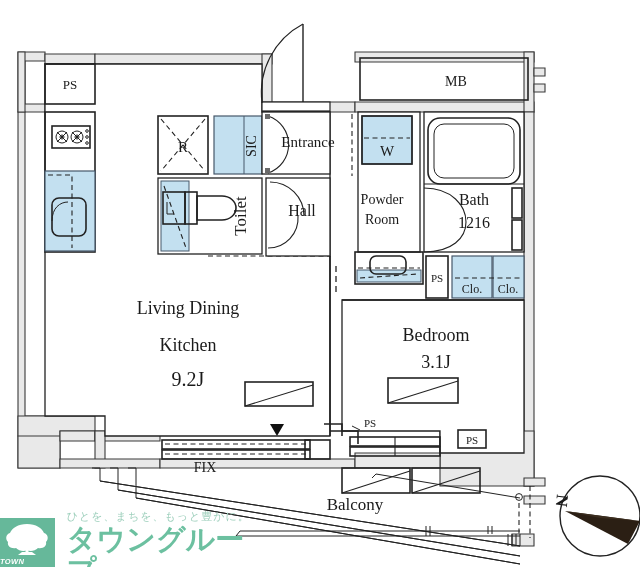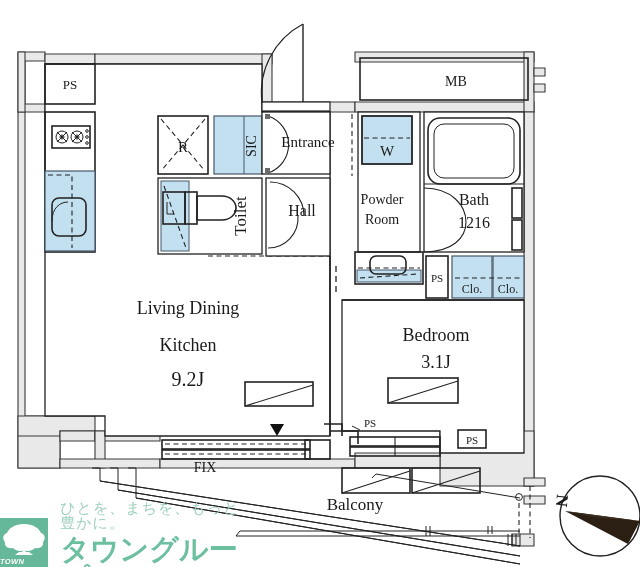--- a/index.html
+++ b/index.html
@@ -10,21 +10,21 @@
 
   
   #logo{position:absolute;left:0;top:502px;width:250px;height:60px;
         display:flex;align-items:center;}
   #logo-mark{width:62px;height:60px;background:#66b89a;position:relative;
              display:flex;flex-direction:column;align-items:center;justify-content:center;font-style:italic;}
   #logo-mark .tree{width:46px;height:34px;}
   #logo-mark .tg{font-family:"Liberation Sans",sans-serif;color:#ffffff;
                  font-size:7.5px;letter-spacing:.4px;font-weight:bold;margin-top:1px;}
   #logo-text{padding-left:12px;}
-  #tagline{font-family:Liberation Mono, monospace;font-size:15px;color:#9fd0bd;
+  #tagline{font-family:Liberation Serif, serif;font-size:11px;color:#9fd0bd;
            letter-spacing:1px;line-height:1;margin-bottom:2px;}
   #brand{font-family:"DejaVu Sans",sans-serif;font-size:29px;color:#6cc0a0;
          font-weight:bold;letter-spacing:0px;line-height:1.05;}
 
   .lbl{font-family:"Liberation Serif","DejaVu Serif",serif;fill:#1a1a1a;}
 </style>
 </head>
 <body>
 
 <div id="stage">

